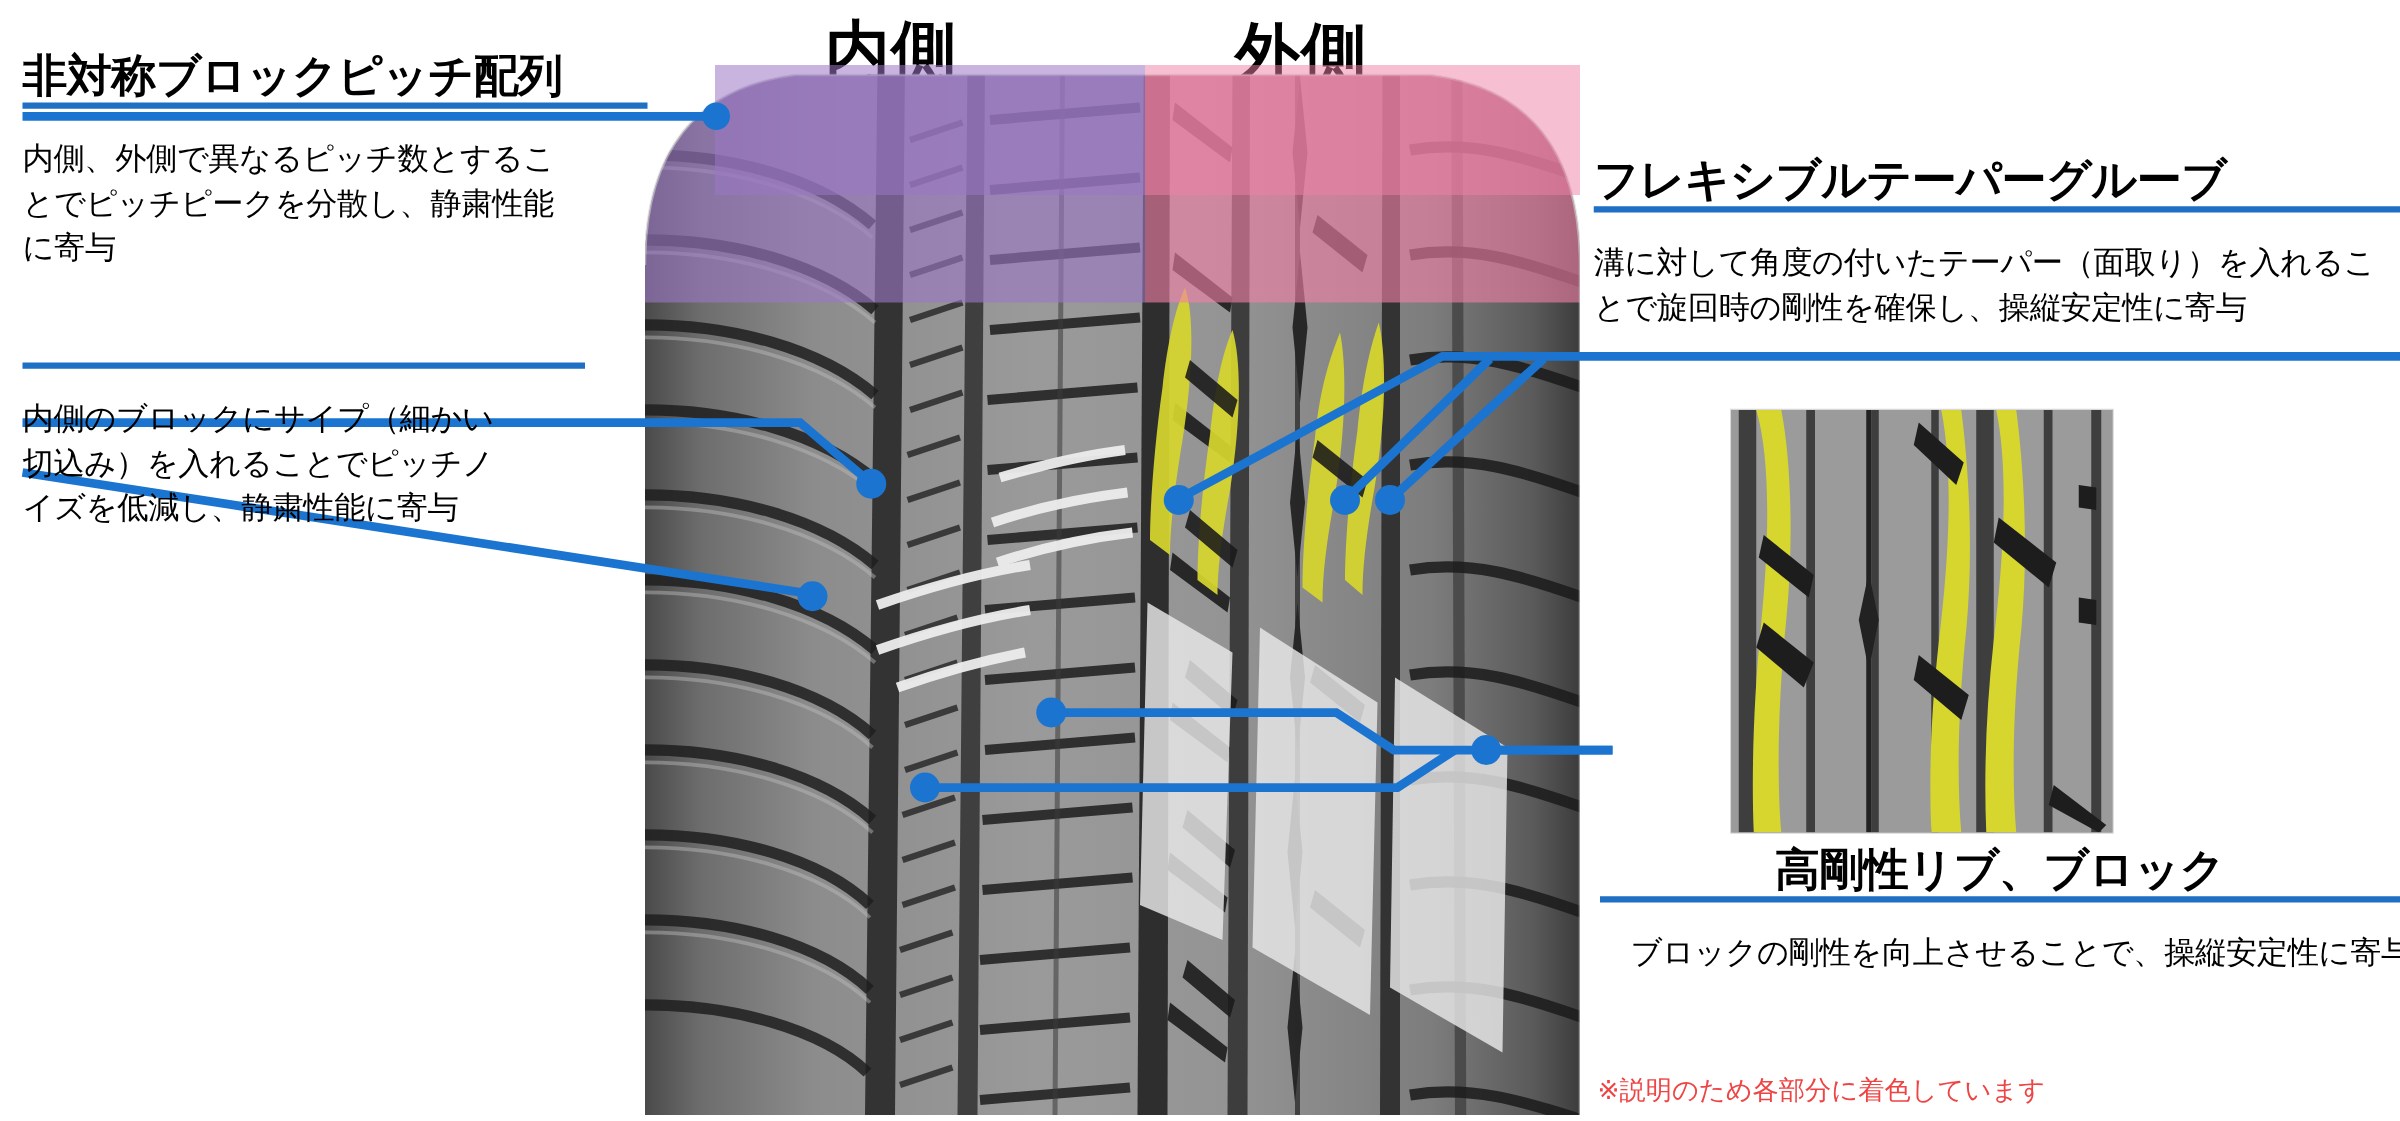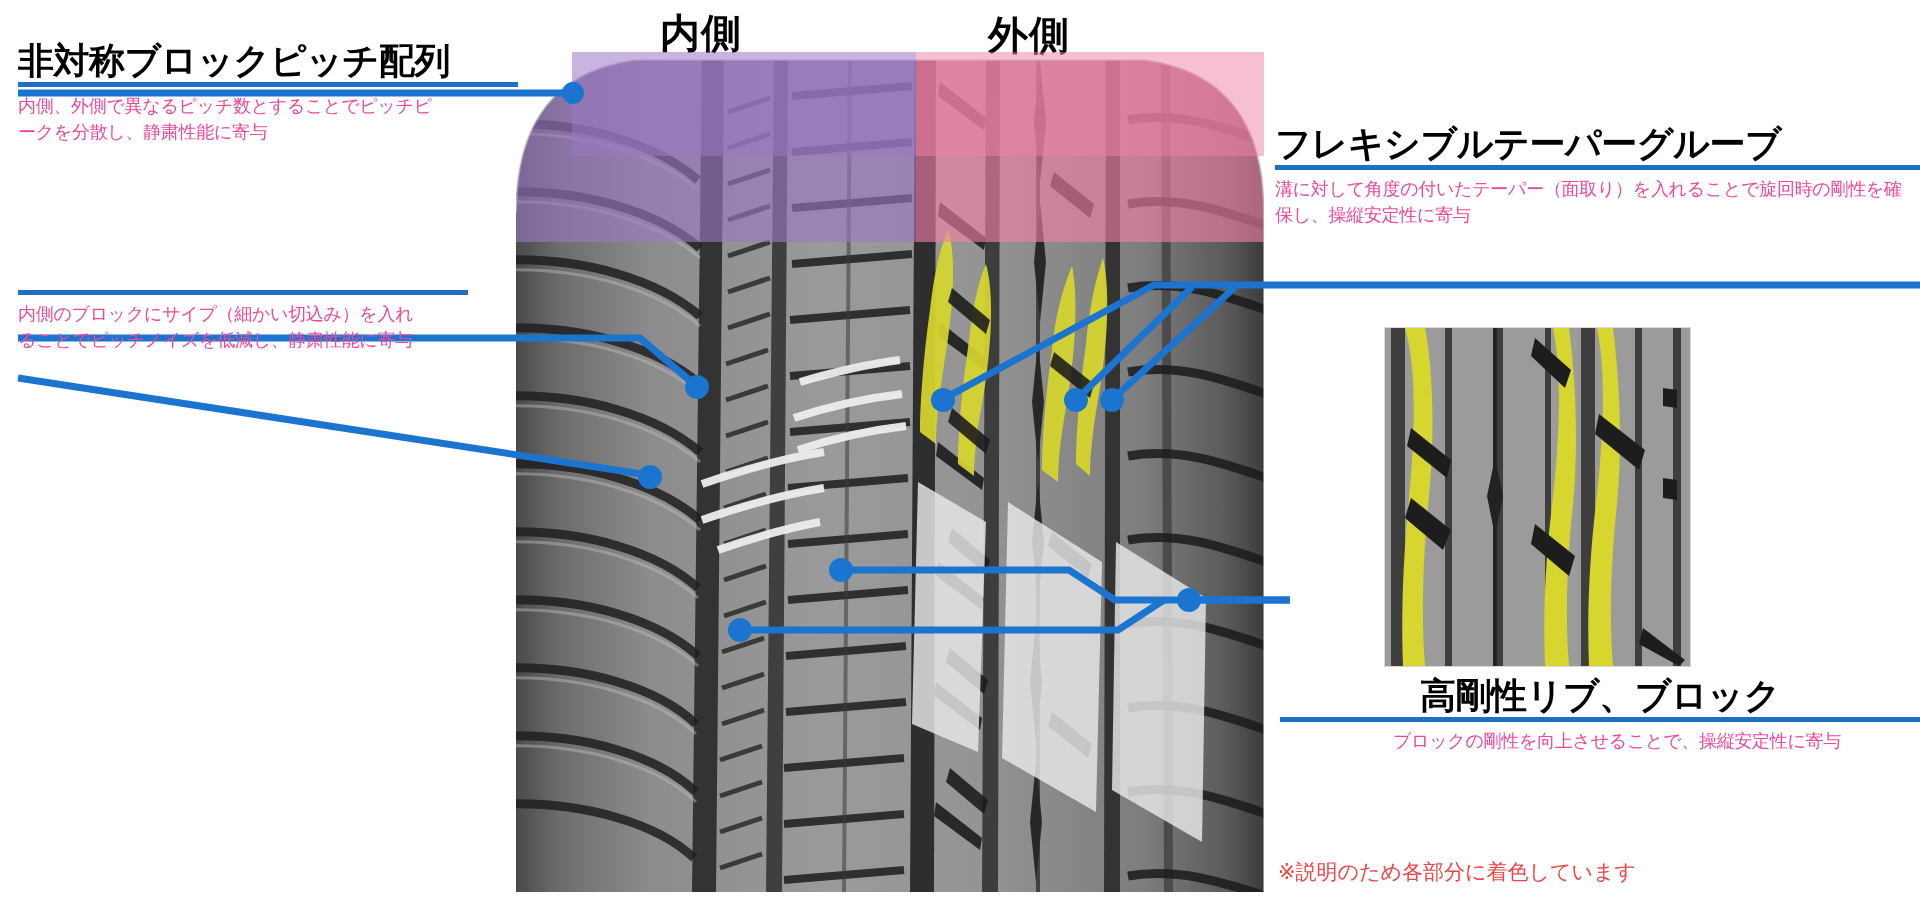--- a/index.html
+++ b/index.html
@@ -19,24 +19,24 @@
     line-height:1.0;
     letter-spacing:-0.5px;
     white-space:nowrap;
     padding-bottom:3px;
     color:#000;
   }
   .callout .rule{
     height:5px;background:#1f6fc4;width:100%;
   }
   .callout .body{
-    font-size:18px;
+    font-size:25px;
     line-height:1.42;
-    margin-top:7px;
-    color:#ec4899;
+    margin-top:23px;
+    color:#000000;
     letter-spacing:-0.3px;
   }
 
   #c-pitch{left:18px;top:30px;width:500px;}
   #c-pitch .title{font-size:36px;margin-top:13px;}
   #c-pitch .body{width:430px;}
 
   #c-sipe{left:18px;top:290px;width:450px;}
   #c-sipe .title{font-size:36px;}
   #c-sipe .body{width:400px;}
@@ -49,21 +49,21 @@
   #c-rib .title{font-size:36px;}
   #c-rib .body{width:630px;margin-left:22px;}
 
   .note{
     position:absolute;left:1278px;top:858px;
     font-size:21px;color:#ef4444;white-space:nowrap;
   }
 
   
   .sidelabel{
-    position:absolute;font-weight:bold;font-size:40px;color:#000;
+    position:absolute;font-weight:bold;font-size:52px;color:#000;
     letter-spacing:1px;
   }
   #lbl-in{left:660px;top:6px;}
   #lbl-out{left:988px;top:8px;}
 
   
   #tire{
     position:absolute;left:516px;top:52px;width:748px;height:840px;
     overflow:hidden;
   }

